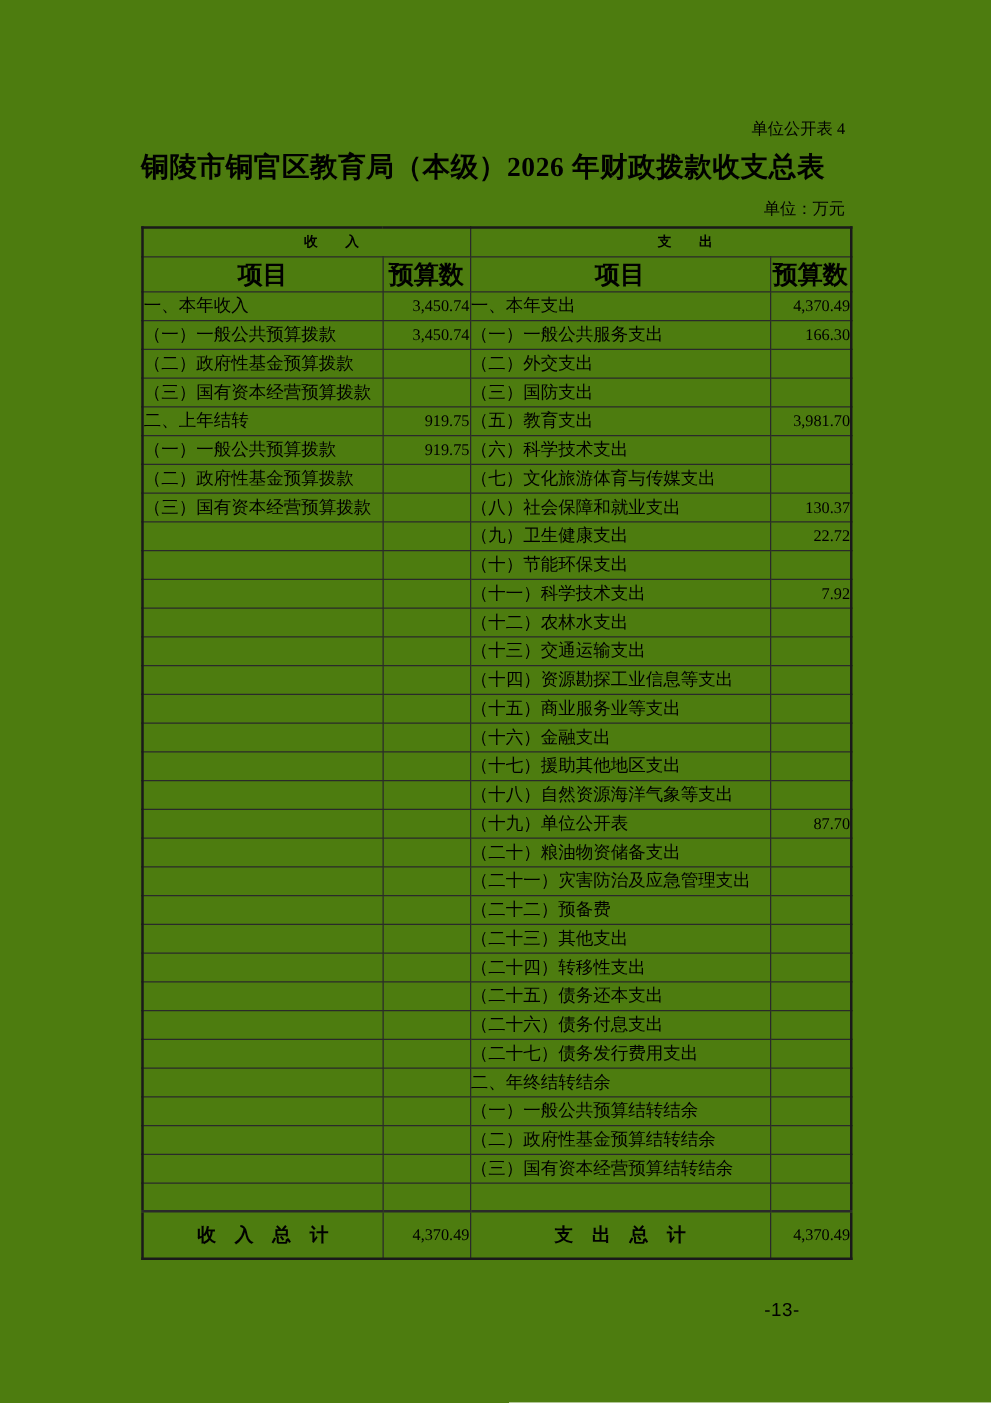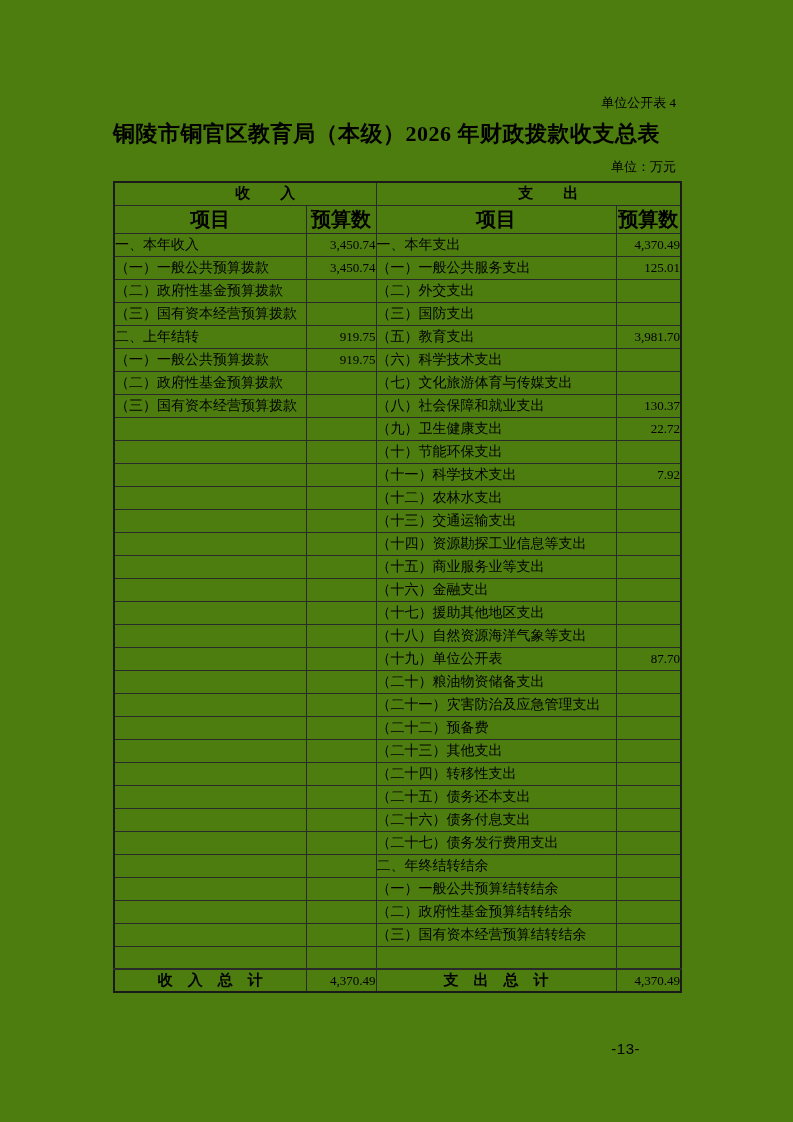--- a/index.html
+++ b/index.html
@@ -63,27 +63,27 @@
     border: 2px solid #1a1a1a;
   }
   .budget-table th, .budget-table td {
     border: 1px solid #2a2a2a;
     padding: 0;
     overflow: hidden;
     white-space: nowrap;
     vertical-align: middle;
   }
   .budget-table thead tr, .budget-table tbody tr { height: 23px; }
-  .budget-table tfoot tr { height: 23px; }
+  .budget-table tfoot tr { height: 38px; }
   .budget-table th {
     font-family: "Liberation Sans", "DejaVu Sans", sans-serif;
     font-weight: 700;
     text-align: center;
   }
-  .group-header th { font-size: 15px; padding-left: 40px; }
+  .group-header th { font-size: 11px; padding-left: 40px; }
   .col-header th { font-size: 20px; }
   .cell-label {
     text-align: left;
     padding-left: 8px;
     font-size: 14px;
   }
   .cell-value {
     text-align: right;
     padding-right: 4px;
     font-size: 13px;
@@ -140,21 +140,21 @@
           <tr>
             <td class="cell-label">一、本年收入</td>
             <td class="cell-value">3,450.74</td>
             <td class="cell-label mid-sep">一、本年支出</td>
             <td class="cell-value">4,370.49</td>
           </tr>
           <tr>
             <td class="cell-label">（一）一般公共预算拨款</td>
             <td class="cell-value">3,450.74</td>
             <td class="cell-label mid-sep">（一）一般公共服务支出</td>
-            <td class="cell-value">125.01</td>
+            <td class="cell-value">166.30</td>
           </tr>
           <tr>
             <td class="cell-label">（二）政府性基金预算拨款</td>
             <td class="cell-value"></td>
             <td class="cell-label mid-sep">（二）外交支出</td>
             <td class="cell-value"></td>
           </tr>
           <tr>
             <td class="cell-label">（三）国有资本经营预算拨款</td>
             <td class="cell-value"></td>

